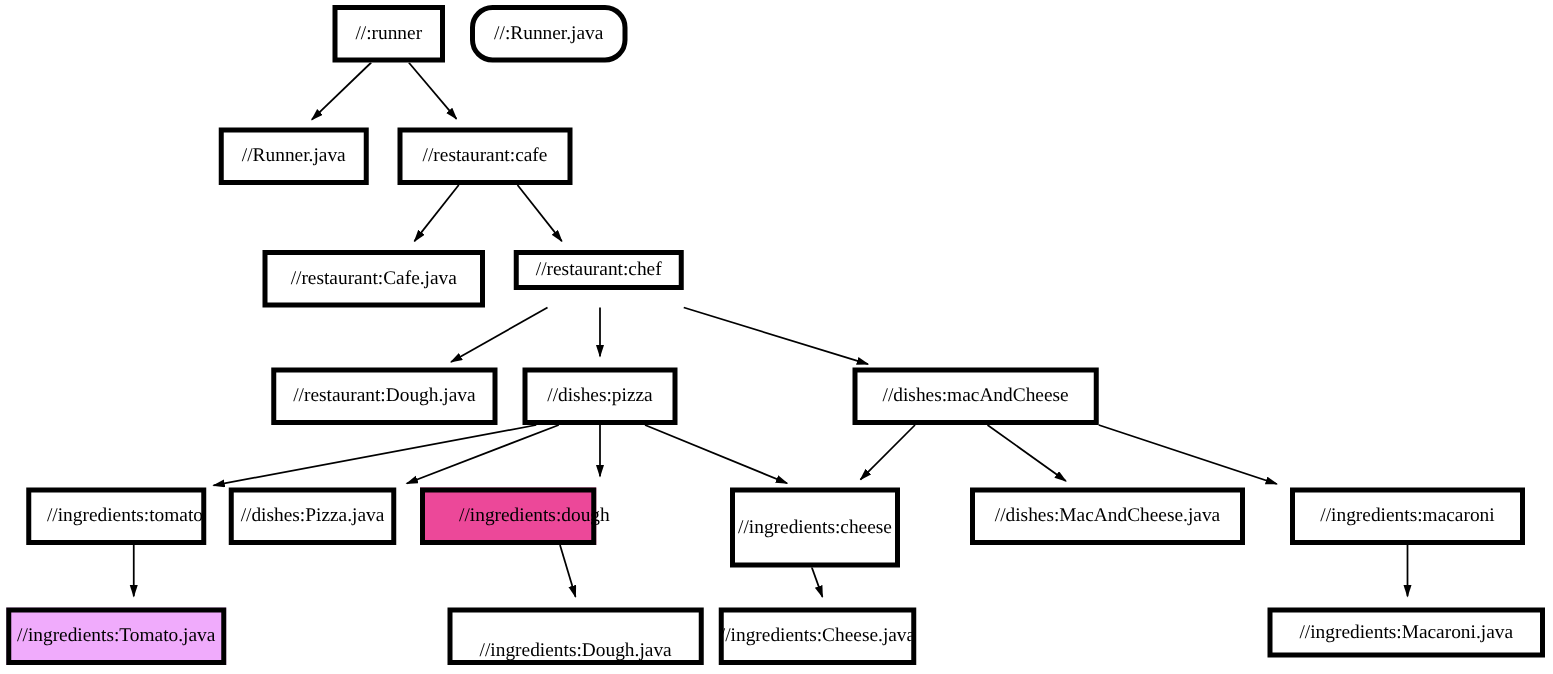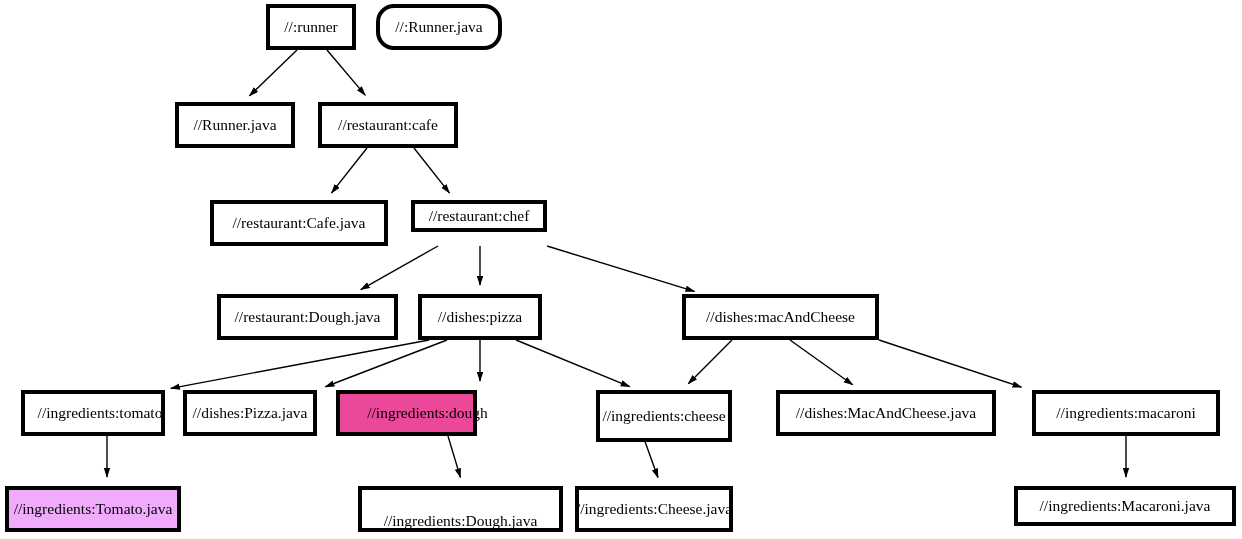--- a/index.html
+++ b/index.html
@@ -104,21 +104,21 @@
       </div>
       <div class="graph-node" style="left: 21px; top: 390px; width: 144px; height: 46px; border-color: rgb(0, 0, 0); background: rgb(255, 255, 255); padding-left: 14px;">
         <span class="node-label">//ingredients:tomato</span>
       </div>
       <div class="graph-node" style="left: 183px; top: 390px; width: 134px; height: 46px; border-color: rgb(0, 0, 0); background: rgb(255, 255, 255);">
         <span class="node-label">//dishes:Pizza.java</span>
       </div>
       <div class="graph-node" style="left: 336px; top: 390px; width: 141px; height: 46px; border-color: rgb(0, 0, 0); background: #ec4899; padding-left: 42px;">
         <span class="node-label">//ingredients:dough</span>
       </div>
-      <div class="graph-node" style="left: 584px; top: 390px; width: 136px; height: 52px; border-color: rgb(0, 0, 0); background: rgb(255, 255, 255); margin-left: 12px;">
+      <div class="graph-node" style="left: 584px; top: 390px; width: 136px; height: 64px; border-color: rgb(0, 0, 0); background: rgb(255, 255, 255);">
         <span class="node-label">//ingredients:cheese</span>
       </div>
       <div class="graph-node" style="left: 776px; top: 390px; width: 220px; height: 46px; border-color: rgb(0, 0, 0); background: rgb(255, 255, 255);">
         <span class="node-label">//dishes:MacAndCheese.java</span>
       </div>
       <div class="graph-node" style="left: 1032px; top: 390px; width: 188px; height: 46px; border-color: rgb(0, 0, 0); background: rgb(255, 255, 255);">
         <span class="node-label">//ingredients:macaroni</span>
       </div>
       <div class="graph-node" style="left: 5px; top: 486px; width: 176px; height: 46px; border-color: rgb(0, 0, 0); background: #f0abfc; justify-content: center;">
         <span class="node-label">//ingredients:Tomato.java</span>

